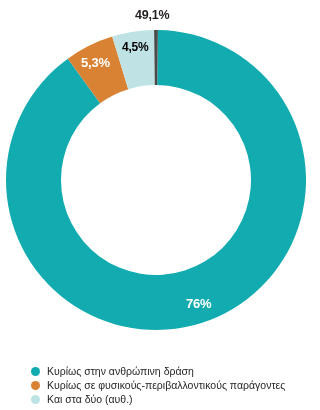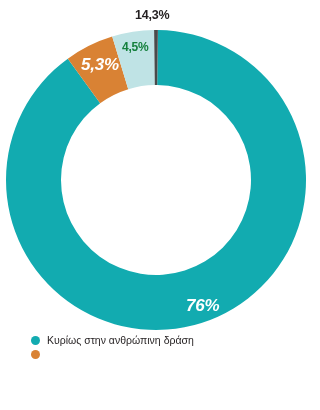--- a/index.html
+++ b/index.html
@@ -43,37 +43,36 @@
     font-weight: bold;
     white-space: nowrap;
     letter-spacing: -0.2px;
   }
   .val-outside {
     font-size: 12.5px;
     color: #231f20;
   }
   .val-dark {
     font-size: 12px;
-    color: #15803d;
+    color: #000000;
   }
   .val-white {
-    font-size: 17px;
+    font-size: 13px;
     color: #ffffff;
-    font-style: italic;
   }
   .lbl-top    { left: 135px; top: 8px;  }
   .lbl-light  { left: 122px; top: 40px; }
   .lbl-orange { left: 81px;  top: 55px; }
   .lbl-main   { left: 186px; top: 296px; }
 
   
   .legend {
     position: absolute;
     left: 31px;
-    top: 334px;
+    top: 365px;
     width: 280px;
   }
   .legend-item {
     display: flex;
     align-items: center;
     height: 13.5px;
     margin-bottom: 0.5px;
   }
   .legend-bullet {
     width: 9px;
@@ -119,36 +118,41 @@
                  Z"></path>
 
         <path fill="#4a4a4a" d="M -1.89 -149.99
                  A 150 150 0 0 1 1.89 -149.99
                  L 1.20 -94.99
                  A 95 95 0 0 0 -1.20 -94.99
                  Z"></path>
       </g>
     </svg>
 
-    <div class="val-label val-outside lbl-top">14,3%</div>
+    <div class="val-label val-outside lbl-top">49,1%</div>
 
     <div class="val-label val-dark lbl-light">4,5%</div>
 
     <div class="val-label val-white lbl-orange">5,3%</div>
 
     <div class="val-label val-white lbl-main">76%</div>
   </div>
 
   <div class="legend">
 
     <div class="legend-item">
       <span class="legend-bullet" style="background:#12abb0"></span>
       <span class="legend-text">Κυρίως στην ανθρώπινη δράση</span>
     </div>
 
     <div class="legend-item">
       <span class="legend-bullet" style="background:#d98234"></span>
+      <span class="legend-text">Κυρίως σε φυσικούς-περιβαλλοντικούς παράγοντες</span>
     </div>
 
+    <div class="legend-item">
+      <span class="legend-bullet" style="background:#bfe3e5"></span>
+      <span class="legend-text">Και στα δύο (αυθ.)</span>
+    </div>
 
 
   </div>
 </div>
 
 </body></html>

